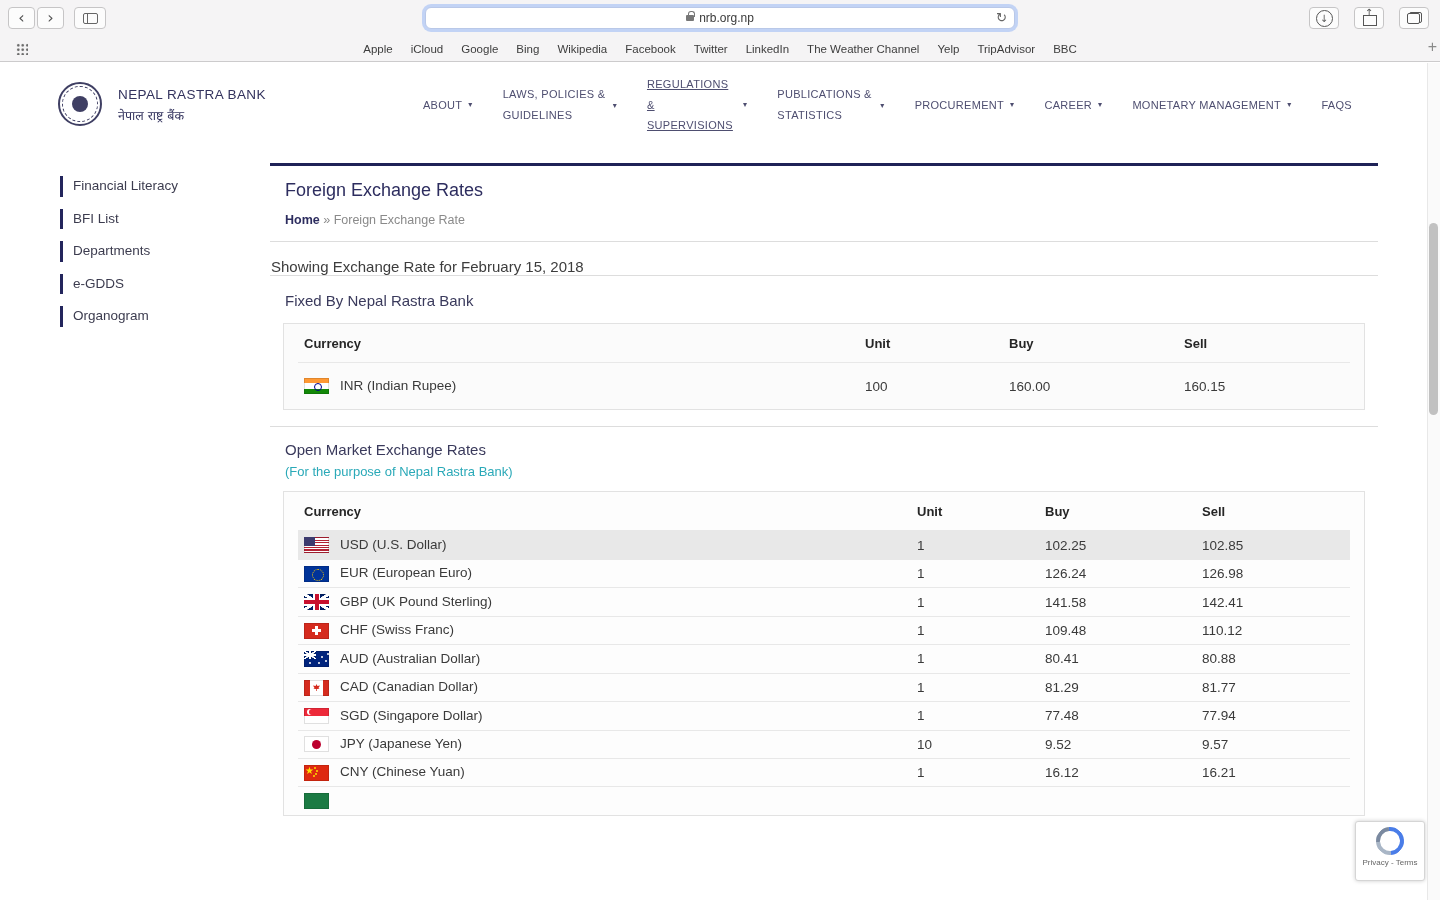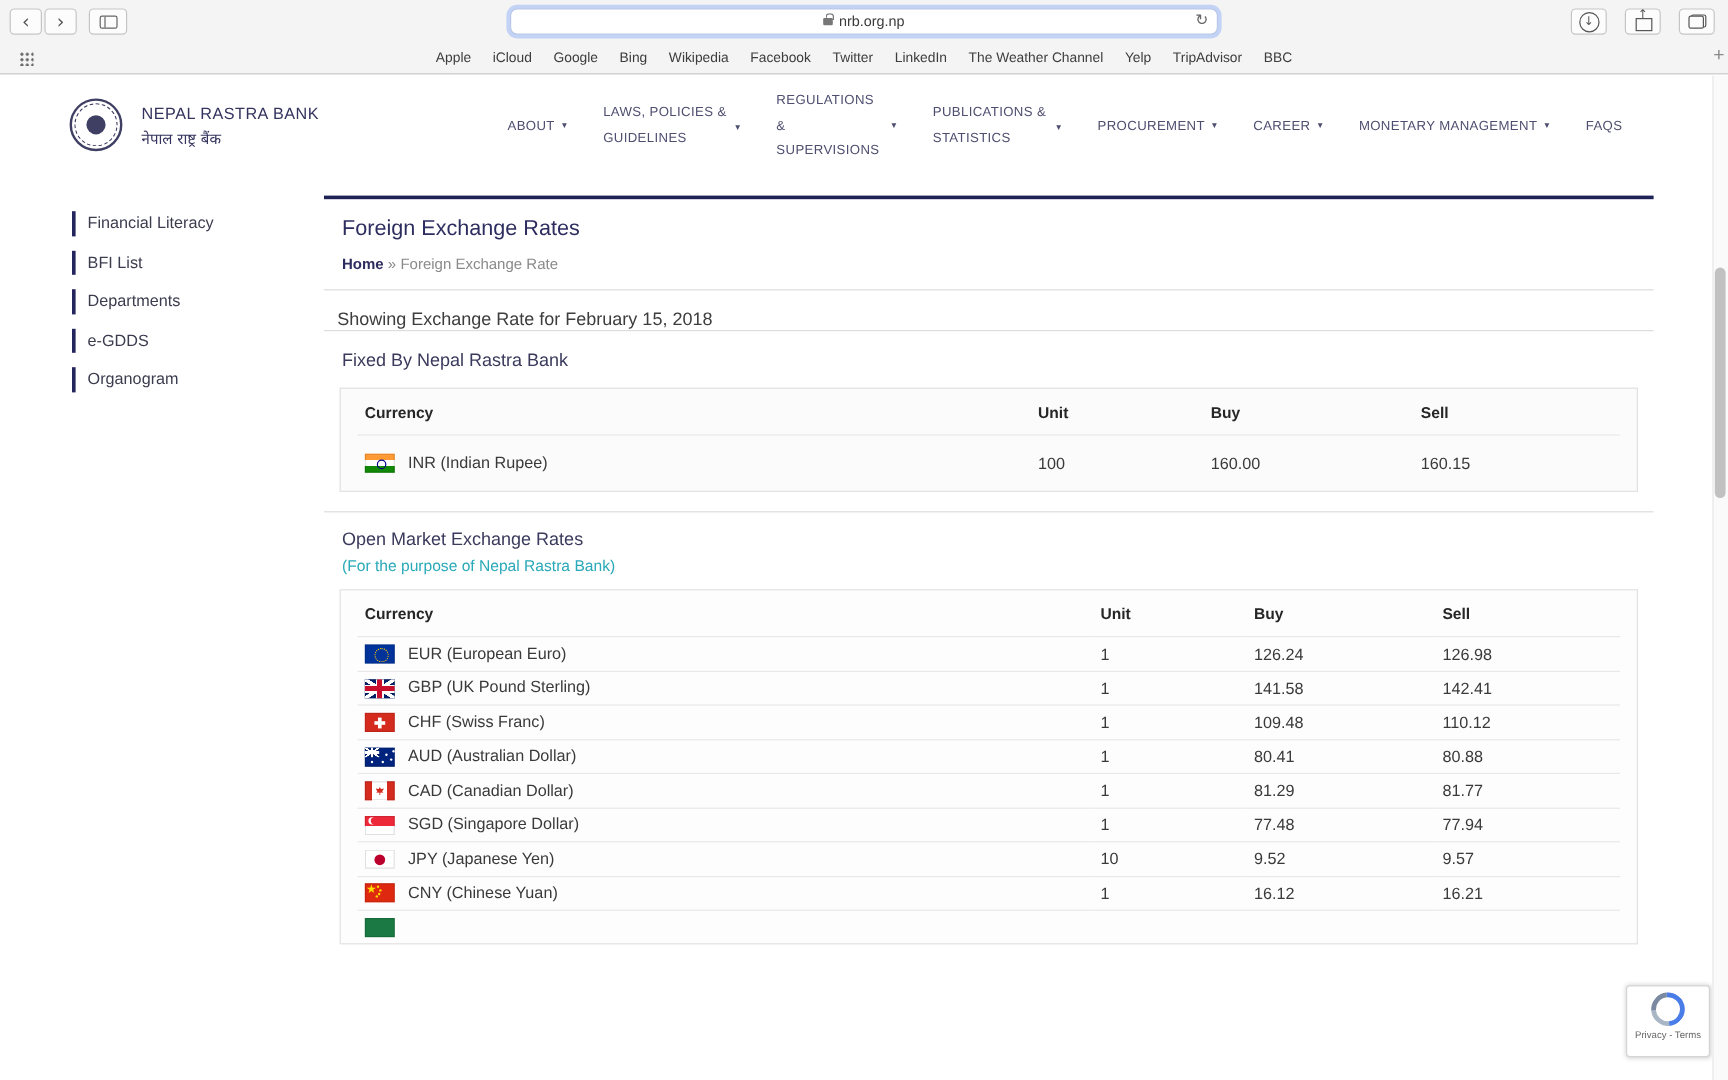--- a/index.html
+++ b/index.html
@@ -55,36 +55,36 @@
     border:2px solid #3f3f63; }
   .logo::before { content:""; position:absolute; inset:2px; border:1px dashed #3f3f63; border-radius:50%; }
   .logo::after { content:""; position:absolute; inset:12px; background:#3f3f63; border-radius:50%; }
   .brand { position:absolute; left:118px; top:25px; }
   .brand-en { font-size:13.5px; color:#33335e; letter-spacing:.4px; }
   .brand-np { font-size:12.5px; color:#33335e; margin-top:5px; font-family:"DejaVu Sans",sans-serif; }
   .nav { position:absolute; right:88px; top:0; height:86px; display:flex; align-items:center; gap:30px; }
   .nav-item { display:flex; align-items:center; gap:6px; font-size:11px; color:#4e4e70;
     letter-spacing:.3px; cursor:pointer; }
   .nav-label { line-height:1.9; }
-  .nav-label.w1 { width:104px; } .nav-label.w2 { width:90px; } .nav-label.w3 { width:97px; }
+  .nav-label.w1 { width:104px; } .nav-label.w2 { width:90px;text-decoration:underline; } .nav-label.w3 { width:97px; }
   .caret { font-size:8px; color:#4e4e70; font-family:"DejaVu Sans",sans-serif; }
 
   
   .sidebar { position:absolute; left:60px; top:176px; width:175px; }
   .sb-item { border-left:3px solid #23255c; padding:1px 0 2px 10px; margin-bottom:12px;
     font-size:13.5px; color:#3c3c4f; line-height:1.3; cursor:pointer; }
 
   
   .main { position:absolute; left:270px; top:163px; width:1108px; background:#fff; }
   .accent { height:3px; background:#1f2257; }
   .page-title { margin:14px 15px 0; font-size:18px; color:#2d2d5f; font-weight:400; }
   .breadcrumb { margin:12px 15px 14px; font-size:12.5px; color:#8a8a8a; }
   .bc-home { color:#2d2d5f; font-weight:bold; cursor:pointer; }
   .divider { border-top:1px solid #dddddd; }
-  .showing { margin:16px 11px 0; font-size:15px; color:#3d3d3d; }
+  .showing { margin:16px 1px 0; font-size:15px; color:#3d3d3d; }
   .date-row { margin:14px 15px 22px; display:flex; align-items:center; }
   .date-label { font-size:13px; color:#4a4a4a; margin-right:18px; }
   .date-input { width:172px; height:35px; border:1px solid #c9c9c9; font-size:13.5px; color:#333;
     padding:0 12px; font-family:"Liberation Sans",sans-serif; }
   .go-btn { margin-left:3px; width:52px; height:35px; background:#20265c; color:#fff;
     font-size:13.5px; font-weight:bold; border:none; border-radius:2px; cursor:pointer;
     font-family:"Liberation Sans",sans-serif; }
   .sec-title { margin:16px 15px 14px; font-size:15px; color:#3a3a5c; font-weight:400; }
   .sec-title.tight { margin:14px 15px 6px; }
   .sec-sub { margin:0 15px 12px; font-size:13px; color:#2aa9b8; }
@@ -308,20 +308,26 @@
         </colgroup>
       <thead>
         <tr>
           <th>Currency</th>
           <th>Unit</th>
           <th>Buy</th>
           <th>Sell</th>
         </tr>
       </thead>
       <tbody>
+        <tr class="hl">
+          <td><span class="flag f-usd"></span><span>USD (U.S. Dollar)</span></td>
+          <td>1</td>
+          <td>102.25</td>
+          <td>102.85</td>
+        </tr>
         <tr>
           <td><span class="flag f-eur"></span><span>EUR (European Euro)</span></td>
           <td>1</td>
           <td>126.24</td>
           <td>126.98</td>
         </tr>
         <tr>
           <td><span class="flag f-gbp"></span><span>GBP (UK Pound Sterling)</span></td>
           <td>1</td>
           <td>141.58</td>

